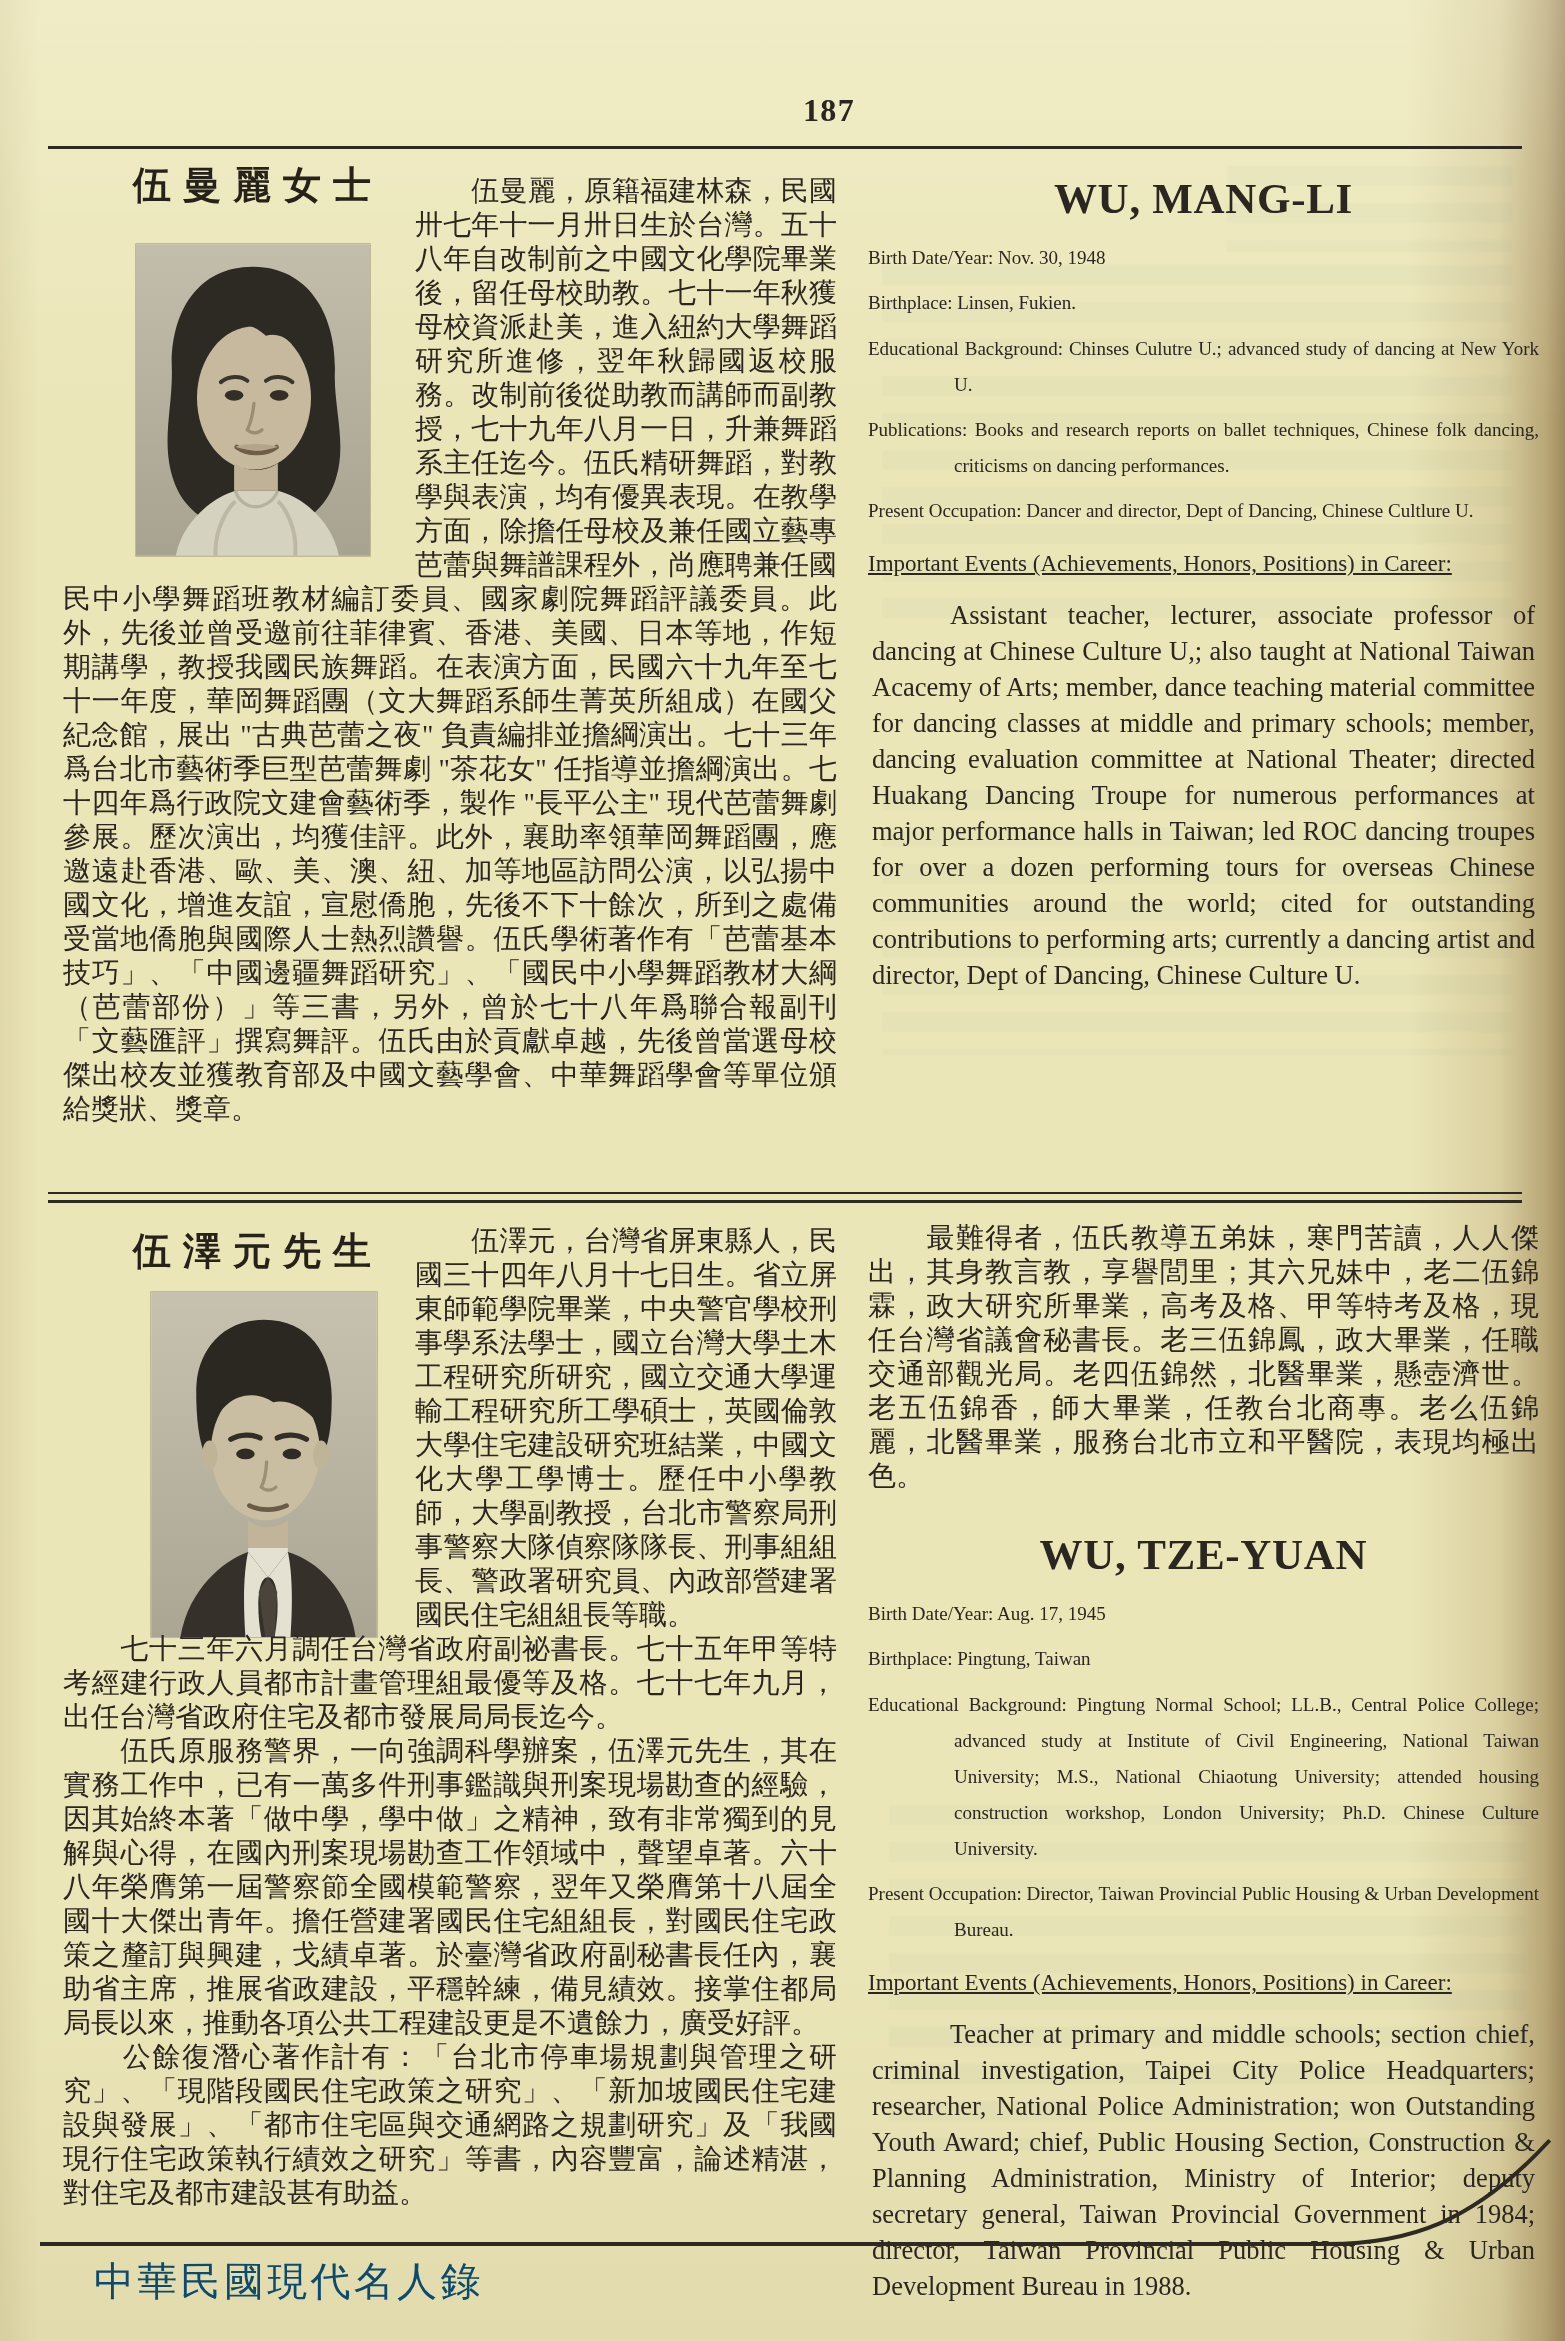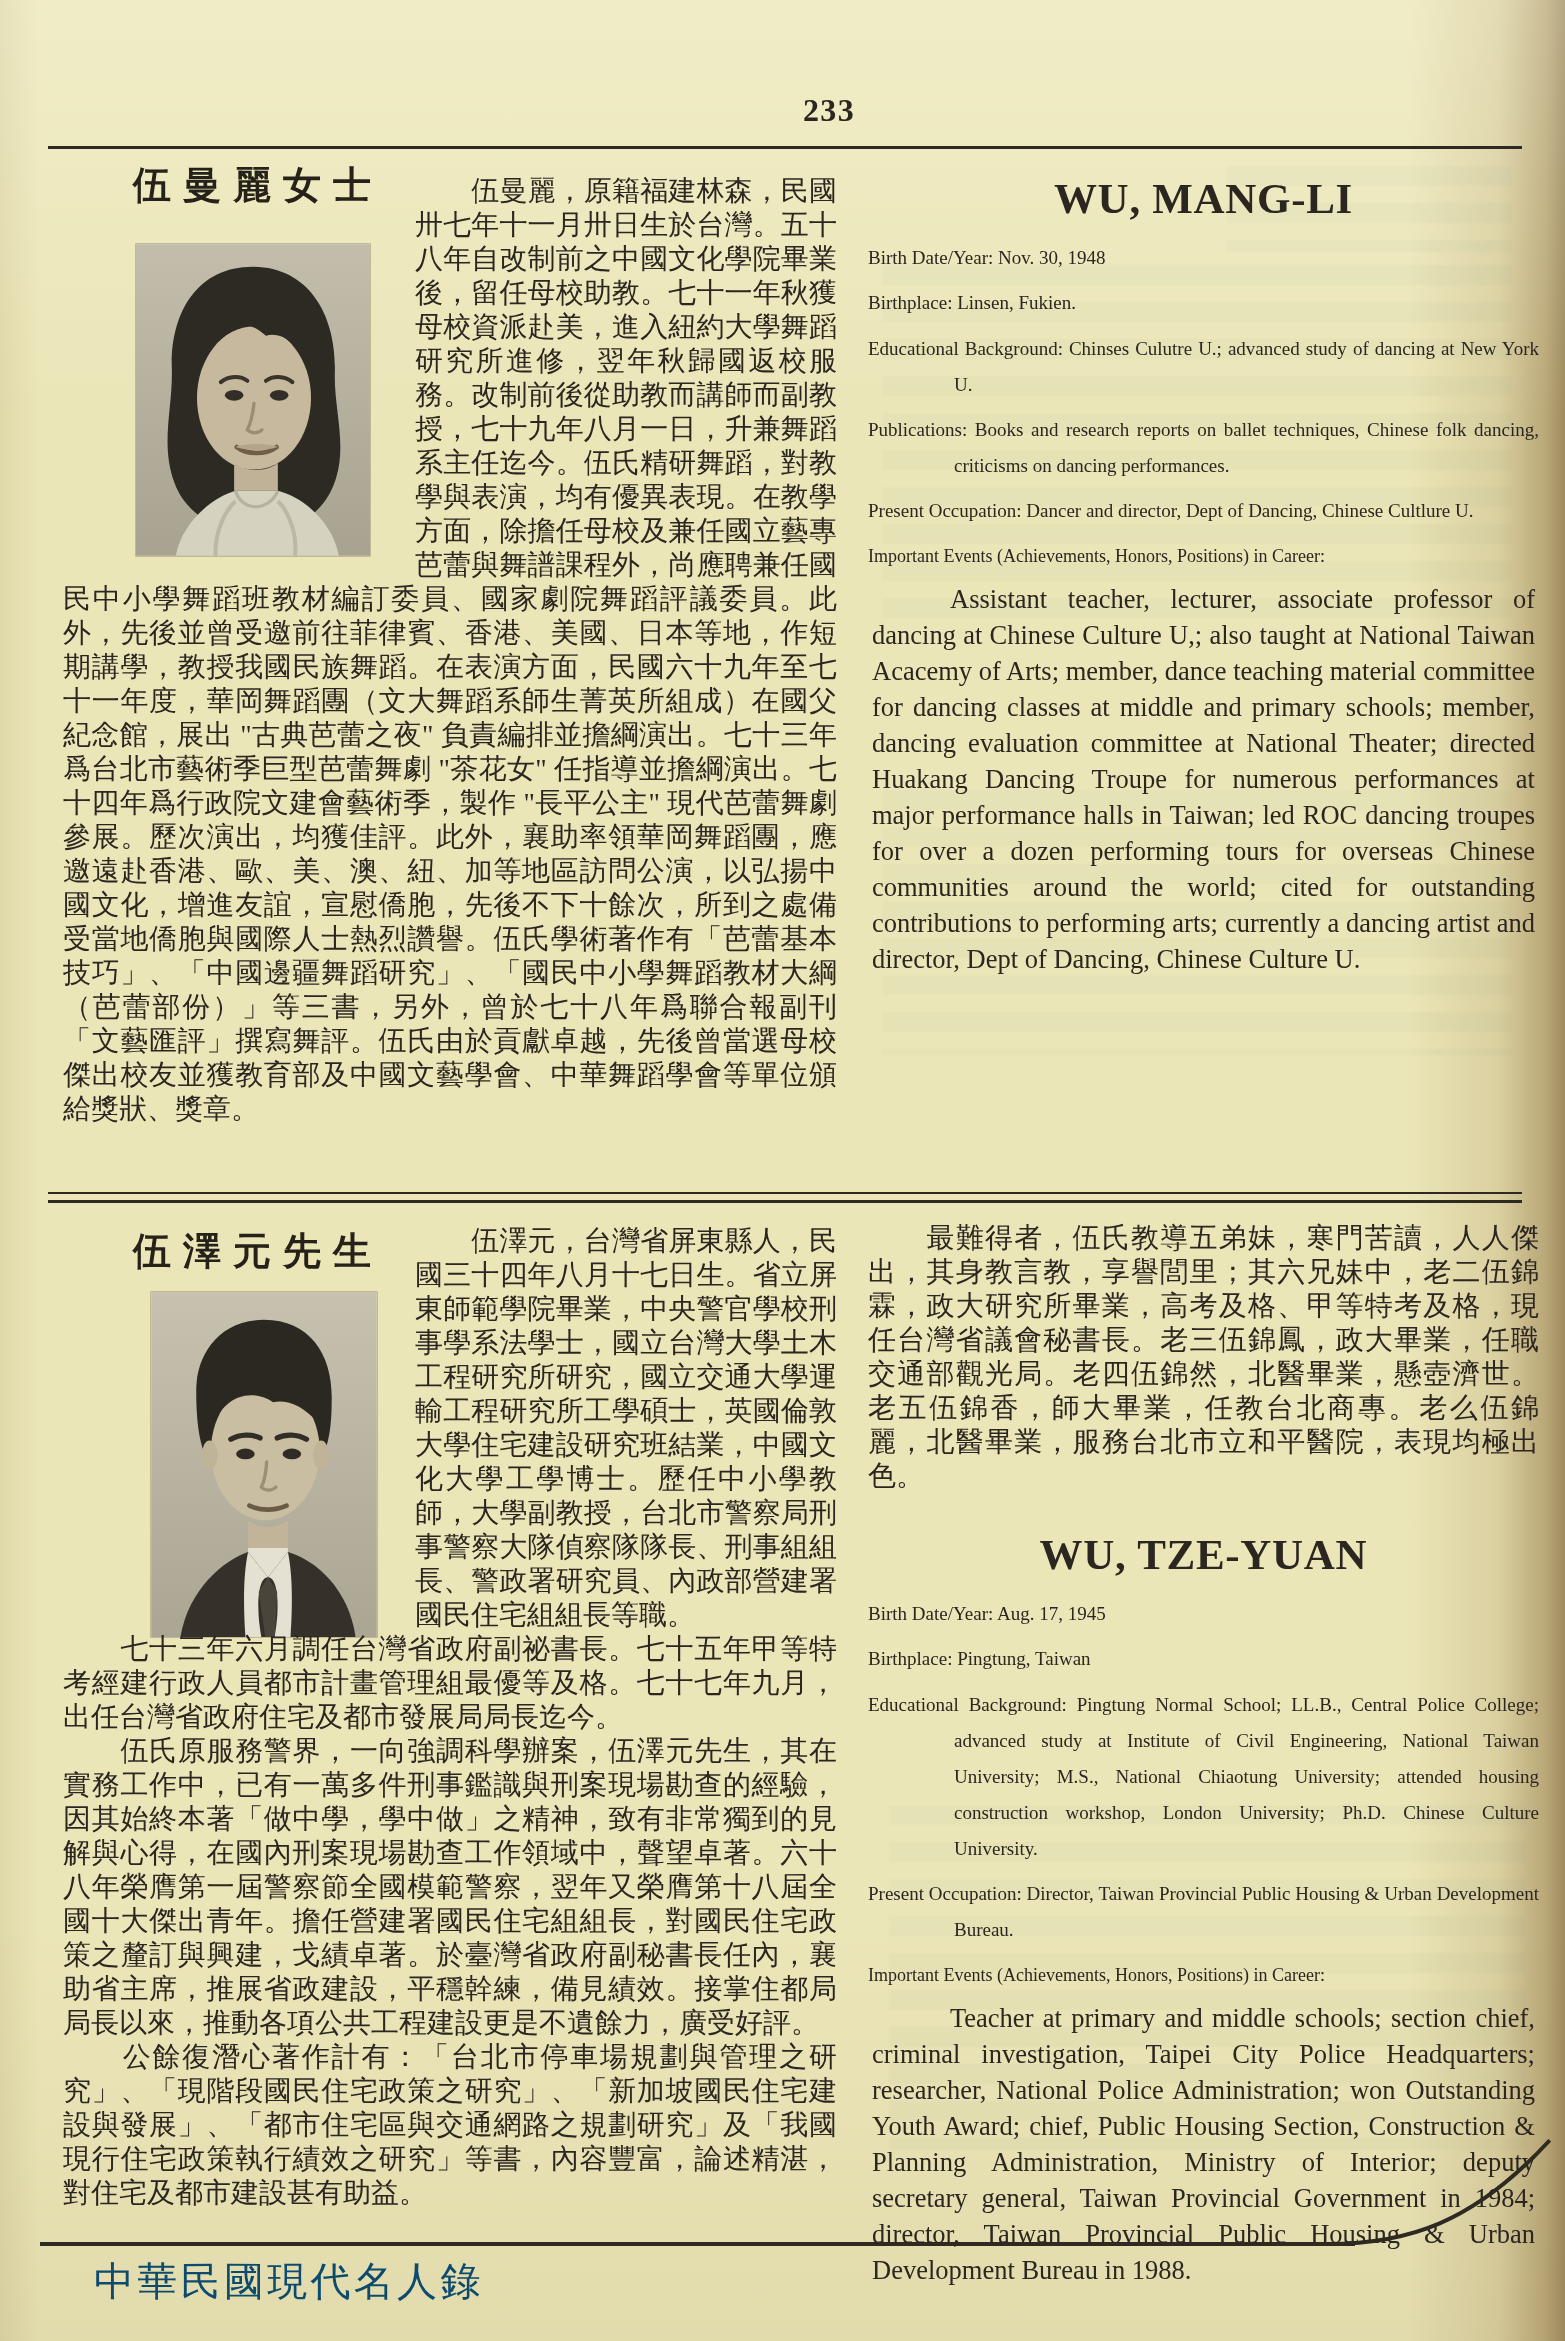--- a/index.html
+++ b/index.html
@@ -24,38 +24,38 @@
   .zh-body{font-size:28px;line-height:34px;text-align:justify;color:#2b2620;}
   .zh-body p{margin:0;padding:0;}
   .col-zh{position:absolute;left:63px;width:774px;}
   .float-spacer{float:left;width:352px;}
   .photo{position:absolute;box-shadow:0 0 0 0.7px rgba(60,50,30,.35);}
   .photo svg{display:block;}
   .col-en{position:absolute;left:868px;width:671px;}
   .en-name{font-size:43px;font-weight:bold;letter-spacing:0.7px;margin:0 0 17px 0;text-align:center;}
   .en-field{font-size:19px;line-height:36px;text-align:justify;margin:0 0 9.3px 0;
     padding-left:86px;text-indent:-86px;}
-  .en-label{font-size:18px;line-height:36px;text-align:justify;margin:0 0 6.6px 0;}
+  .en-label{font-size:23px;line-height:52px;text-align:justify;margin:0 0 6.6px 0;text-decoration:underline;}
   .en-para{font-size:26.5px;line-height:36px;text-align:justify;margin:4px;text-indent:78px;}
   .en-zh-para{font-size:28px;line-height:34px;text-align:justify;margin:0 0 37px 0;color:#2b2620;}
   .footer-title{position:absolute;left:94px;top:2254px;font-size:40px;letter-spacing:3.3px;color:#0c4a6e;}
   .curve-svg{position:absolute;left:1327px;top:2131px;}
 </style>
 </head>
 <body>
 
 <div id="page">
   <div class="paper-shade"></div>
 
   <div class="ghost" style="left:1227px;top:166px;width:285px;height:86px;"></div>
   <div class="ghost" style="left:882px;top:265px;width:630px;height:358px;"></div>
   <div class="ghost" style="left:882px;top:790px;width:630px;height:265px;"></div>
   <div class="ghost" style="left:889px;top:1805px;width:637px;height:345px;"></div>
 
-  <div class="pagenum">233</div>
+  <div class="pagenum">187</div>
   <div class="rule" style="left:48px;top:146px;width:1474px;height:3.3px;"></div>
 
   <div class="zh-heading" style="left:133px;top:160px;">伍曼麗女士</div>
 
   <div class="photo" style="left:136px;top:244px;width:234px;height:312px;">
     <svg width="234" height="312" viewBox="0 0 353 470">
       <defs>
         <linearGradient id="bgw" x1="0" y1="0" x2="0" y2="1">
           <stop offset="0" stop-color="#c3beac"></stop>
             <stop offset="1" stop-color="#a8a391"></stop>

